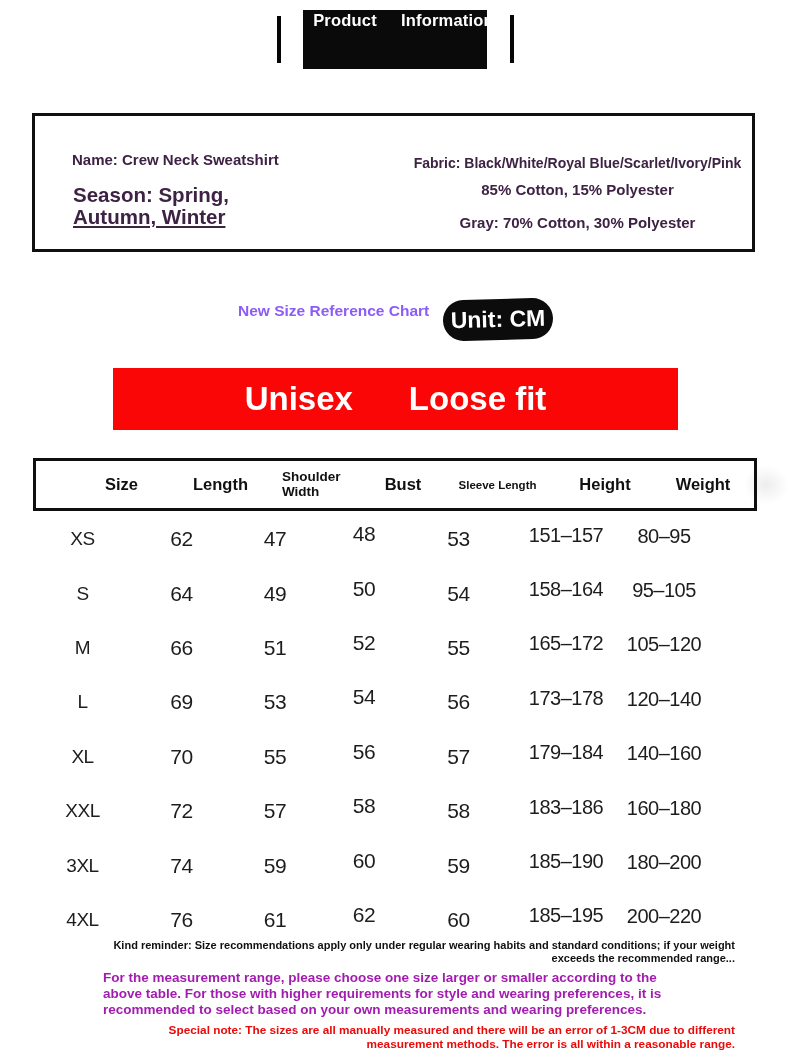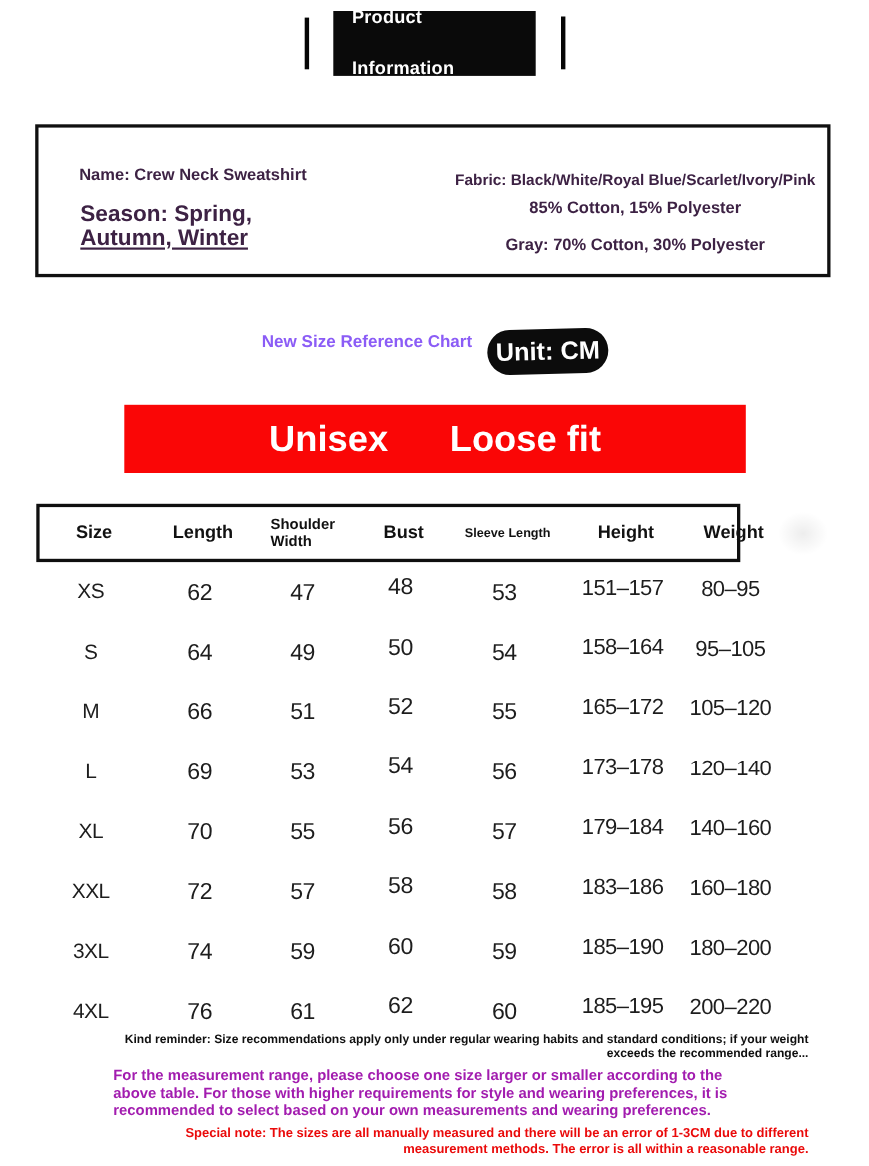--- a/index.html
+++ b/index.html
@@ -6,21 +6,21 @@
   body { font-family: "Liberation Sans", sans-serif; }
   .page {
     position:relative; width:790px; height:1060px; background:#ffffff;
     overflow:hidden; margin:0 auto;
   }
   .abs { position:absolute; }
 
   
   .top-bar { background:#050505; width:4px; }
   .top-box {
-    background:#0a0a0a; color:#ffffff; display:flex; flex-direction:column;
+    background:#0a0a0a; color:#ffffff; display:flex; flex-direction:row;
     justify-content:center; padding-left:17px; box-sizing:border-box;
     font-weight:bold; font-size:16.5px; line-height:1.28; letter-spacing:0.2px;gap:24px;
   }
 
   
   .info-box { border:3px solid #101010; box-sizing:border-box; background:#fff; }
   .txt-purple { color:#3d2244; }
   .name-line { font-size:15px; font-weight:bold; }
   .season-line { font-size:20.5px; font-weight:bold; line-height:1.1; }
   .fabric-block { text-align:center; }
@@ -103,21 +103,21 @@
 
   <div class="abs chart-title" style="left:238px; top:302px;">New Size Reference Chart</div>
   <div class="abs chart-subtitle" style="left:296px; top:328px;">SIZE REFERENCE LIST</div>
   <div class="abs unit-pill" style="left:443px; top:299px; width:110px; height:41px;">Unit: CM</div>
 
   <div class="abs banner" style="left:113px; top:368px; width:565px; height:62px;">
     <span>Unisex</span>
     <span>Loose fit</span>
   </div>
 
-  <div class="abs thead" style="left:33px; top:458px; width:640px; height:53px;">
+  <div class="abs thead" style="left:33px; top:458px; width:724px; height:53px;padding-left:36px;">
     <div class="hcell">Size</div>
     <div class="hcell">Length</div>
     <div class="hcell h-shoulder">
         <span>Shoulder Width</span>
       </div>
     <div class="hcell">Bust</div>
     <div class="hcell h-sleeve">Sleeve Length</div>
     <div class="hcell">Height</div>
     <div class="hcell">Weight</div>
     <div class="hcell">

